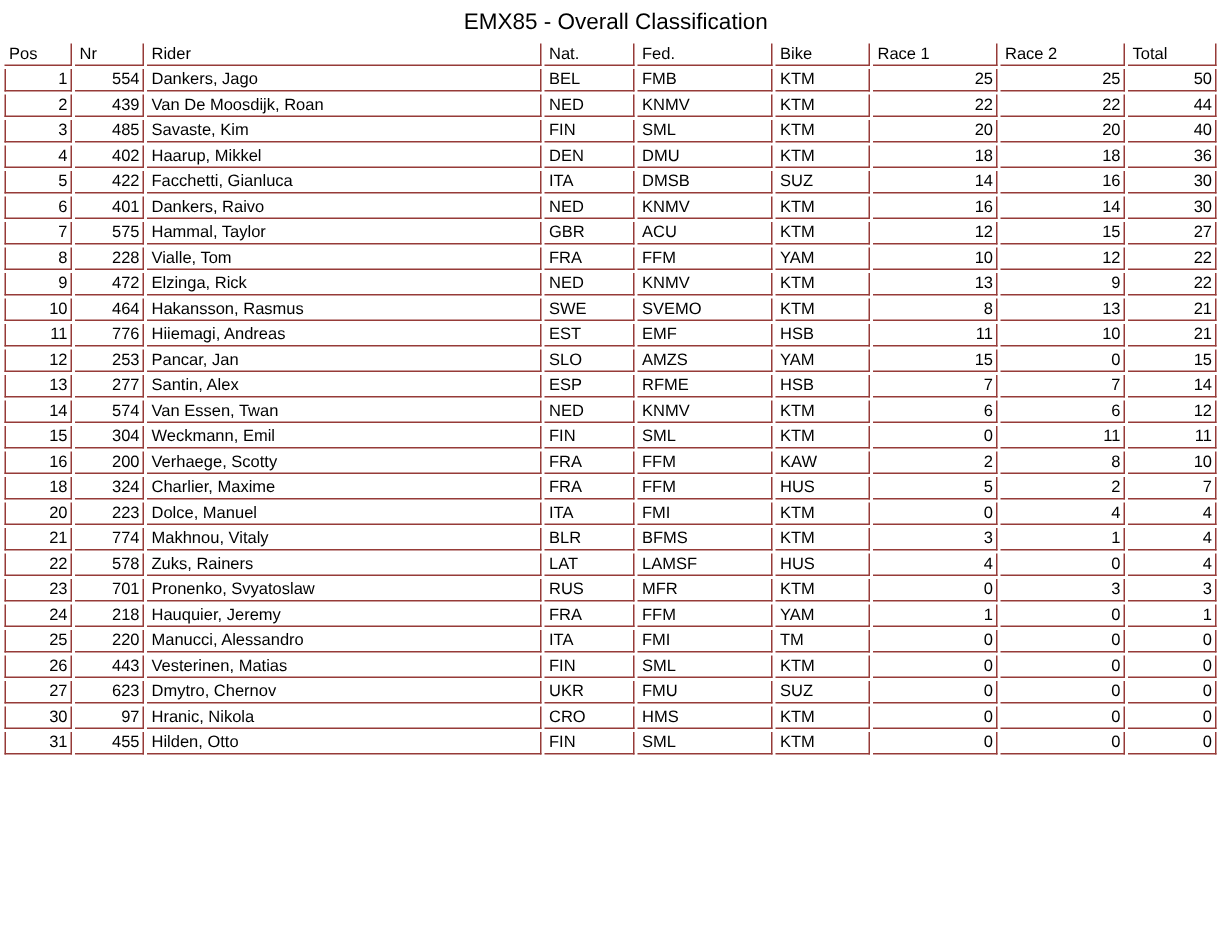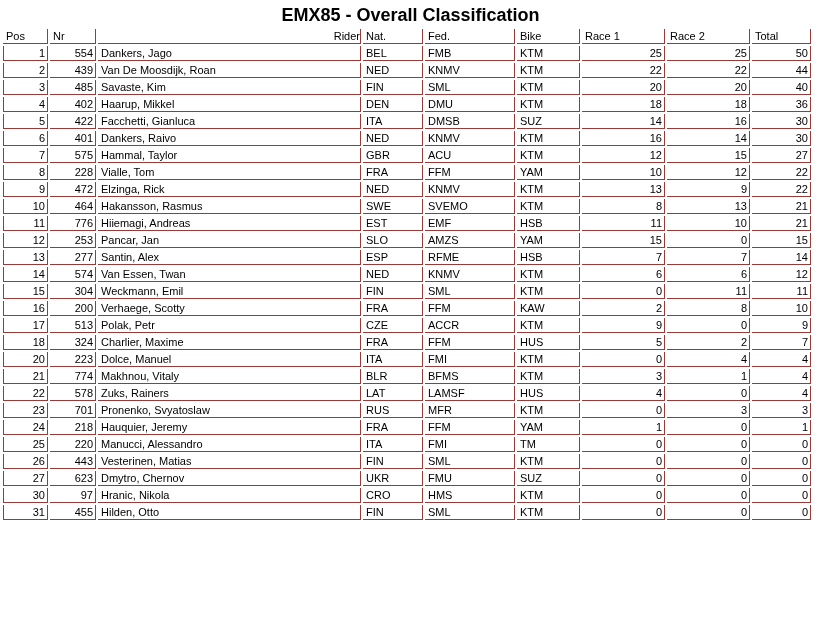--- a/index.html
+++ b/index.html
@@ -18,22 +18,22 @@
     color: var(--text-color);
     overflow: hidden;
   }
   .page {
     width: 821px;
     height: 631px;
     padding-top: 6px;
   }
   .title {
     text-align: center;
-    font-size: 18px;
-    font-weight: bold;
+    font-size: 15px;
+    font-weight: normal;
     line-height: 18px;
     margin: 0 0 3px 0;
     letter-spacing: 0px;
   }
   table.results {
     margin-left: 1px;
     width: 812px;
     table-layout: fixed;
     border-collapse: separate;
     border-spacing: 2px;
@@ -56,21 +56,21 @@
   td {
     border-right: 1px solid var(--border-color);
     border-bottom: 1px solid var(--border-color);
   }
   td:first-child {
     border-left: 1px solid var(--border-color);
   }
   
   th:nth-child(1) { width: 45px; }
   th:nth-child(2) { width: 46px; }
-  th:nth-child(3) { width: 263px; text-align: right; }
+  th:nth-child(3) { width: 263px; }
   th:nth-child(4) { width: 60px; }
   th:nth-child(5) { width: 90px; }
   th:nth-child(6) { width: 63px; }
   th:nth-child(7) { width: 83px; }
   th:nth-child(8) { width: 83px; }
   th:nth-child(9) { width: 59px; }
   
   td:nth-child(1), td:nth-child(2),
   td:nth-child(7), td:nth-child(8), td:nth-child(9) {
     text-align: right;
@@ -272,31 +272,20 @@
           <td>200</td>
           <td>Verhaege, Scotty</td>
           <td>FRA</td>
           <td>FFM</td>
           <td>KAW</td>
           <td>2</td>
           <td>8</td>
           <td>10</td>
         </tr>
         <tr>
-          <td>17</td>
-          <td>513</td>
-          <td>Polak, Petr</td>
-          <td>CZE</td>
-          <td>ACCR</td>
-          <td>KTM</td>
-          <td>9</td>
-          <td>0</td>
-          <td>9</td>
-        </tr>
-        <tr>
           <td>18</td>
           <td>324</td>
           <td>Charlier, Maxime</td>
           <td>FRA</td>
           <td>FFM</td>
           <td>HUS</td>
           <td>5</td>
           <td>2</td>
           <td>7</td>
         </tr>

